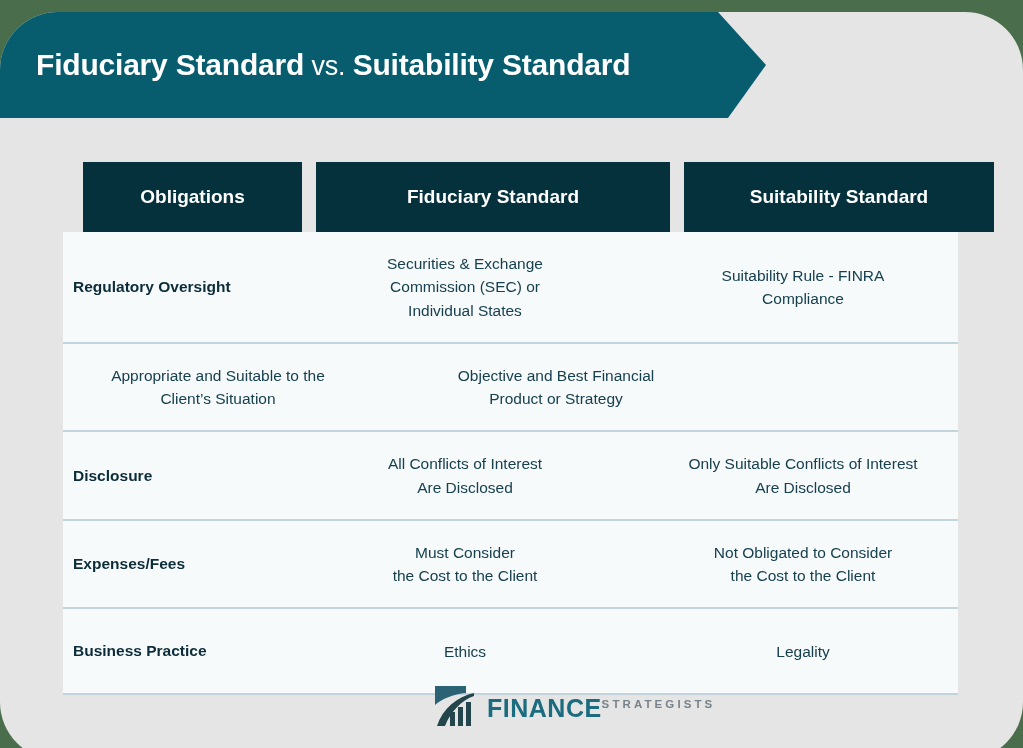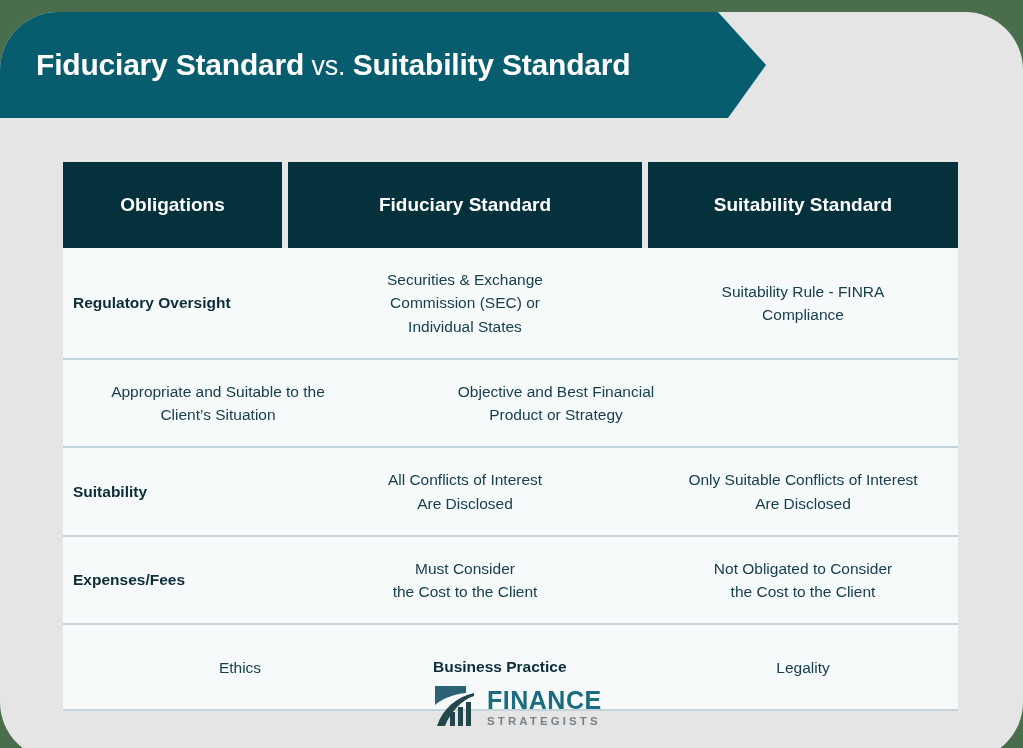--- a/index.html
+++ b/index.html
@@ -54,22 +54,23 @@
   
   #comparison-table {
     position: absolute;
     left: 63px;
     top: 150px;
     width: 895px;
   }
 
   .t-head {
     display: flex;
-    gap: 6px;
-    height: 86px;
+    gap: 14px;
+    height: 70px;
+    margin-left: 20px;
   }
   .t-head .cell {
     background: #04313c;
     display: flex;
     align-items: center;
     justify-content: center;
     color: #ffffff;
     font-size: 19px;
     font-weight: 700;
     text-align: center;
@@ -120,21 +121,21 @@
     top: 672px;
     width: 160px;
     height: 48px;
     display: flex;
     align-items: center;
     gap: 8px;
   }
   #logo-mark { flex: 0 0 auto; }
   #logo-words {
     display: flex;
-    flex-direction: column;
+    flex-direction: row;
     justify-content: center;
     line-height: 1;
   }
   #logo-finance {
     color: #1a6c7e;
     font-size: 25px;
     font-weight: 700;
     letter-spacing: 0.5px;
   }
   #logo-strategists {
@@ -169,34 +170,34 @@
       <div class="cell col-2">Securities &amp; Exchange<br>Commission (SEC) or<br>Individual States</div>
       <div class="cell col-3">Suitability Rule - FINRA<br>Compliance</div>
     </div>
 
     <div class="t-row">
       <div class="cell col-3">Appropriate and Suitable to the<br>Client’s Situation</div>
       <div class="cell col-2">Objective and Best Financial<br>Product or Strategy</div>
     </div>
 
     <div class="t-row">
-      <div class="cell col-1">Suitability</div>
+      <div class="cell col-1">Disclosure</div>
       <div class="cell col-2">All Conflicts of Interest<br>Are Disclosed</div>
       <div class="cell col-3">Only Suitable Conflicts of Interest<br>Are Disclosed</div>
     </div>
 
     <div class="t-row">
       <div class="cell col-1">Expenses/Fees</div>
       <div class="cell col-2">Must Consider<br>the Cost to the Client</div>
       <div class="cell col-3">Not Obligated to Consider<br>the Cost to the Client</div>
     </div>
 
     <div class="t-row">
+      <div class="cell col-1">Business Practice</div>
       <div class="cell col-2">Ethics</div>
-      <div class="cell col-1">Business Practice</div>
       <div class="cell col-3">Legality</div>
     </div>
 
   </div>
 
   <div id="logo">
     <span id="logo-mark">
       <svg width="46" height="44" viewBox="0 0 46 44" aria-hidden="true">
         <path d="M2 2 H33 V9 C20 10 9 15 2 21 Z" fill="#2c6374"></path>
         <path d="M41 9 C24 13 10 24 4 42 H12 C18 27 29 16 41 12 Z" fill="#23454c"></path>

